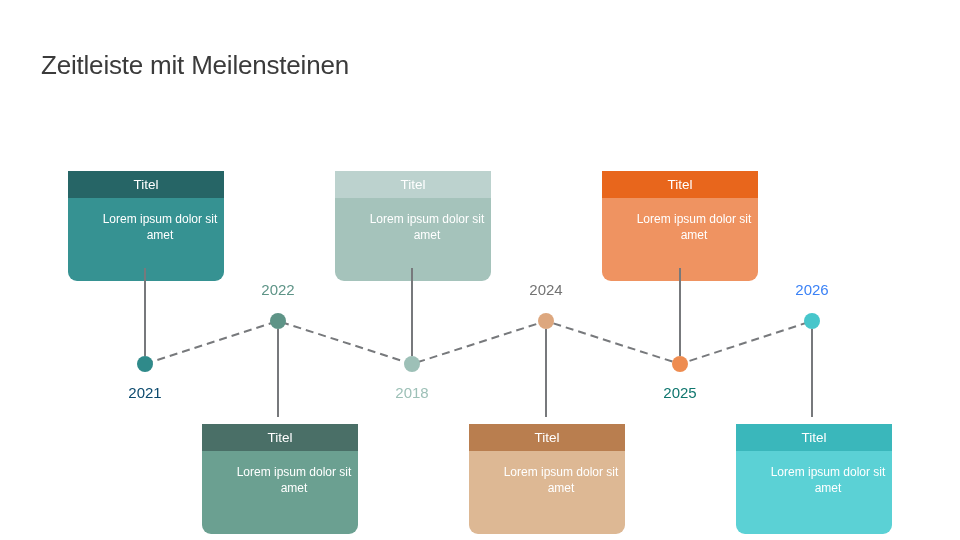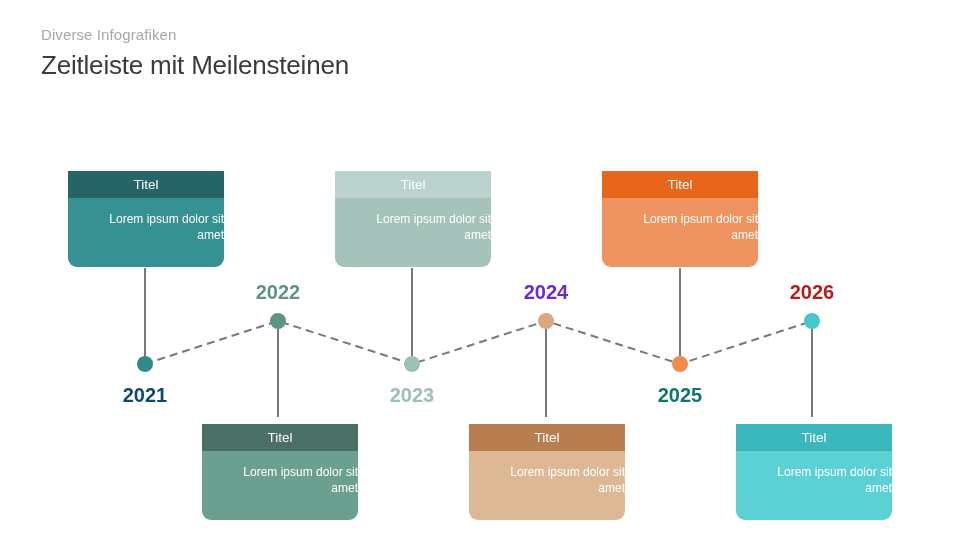--- a/index.html
+++ b/index.html
@@ -69,22 +69,22 @@
     box-sizing: border-box;
   }
   .card-header {
     height: 27px;
     line-height: 27px;
     text-align: center;
     font-size: 13.5px;
     color: #ffffff;
   }
   .card-body {
-    height: 69px;
-    text-align: right;
+    height: 83px;
+    text-align: center;
     font-size: 12px;
     line-height: 16px;
     color: #ffffff;
     padding-top: 13px;
     box-sizing: border-box;
     padding-left: 28px;
   }
 
   
   .stem {
@@ -93,33 +93,32 @@
     background: #77797c;
   }
   .dot {
     position: absolute;
     width: 16px;
     height: 16px;
     border-radius: 50%;
   }
   .year {
     position: absolute;
-    font-size: 20px;
-    font-weight: bold;
+    font-size: 15px;
+    font-weight: normal;
     text-align: center;
     width: 90px;
     white-space: nowrap;
   }
 </style>
 </head>
 <body>
 
 <div id="slide">
 
-  <div class="kicker">Diverse Infografiken</div>
   <div class="title">Zeitleiste mit Meilensteinen</div>
 
   <div class="stage">
     <svg class="connector-svg" viewBox="0 0 960 540" xmlns="http://www.w3.org/2000/svg">
       <polyline id="connector-path" fill="none" points="145,332 278,289 412,332 546,289 680,332 812,289" stroke="#77797c" stroke-width="2" stroke-dasharray="8,5"></polyline>
     </svg>
     <div id="milestone-layer">
         <div class="card" style="left: 68px; top: 139px;">
           <div class="card-header" style="background: rgb(38, 101, 102);">Titel</div>
           <div class="card-body" style="background: rgb(54, 146, 146);">Lorem ipsum dolor sit amet</div>
@@ -133,38 +132,38 @@
         </div>
         <div class="stem" style="left: 277.2px; top: 297px; height: 88px; background: rgb(119, 121, 124);"></div>
         <div class="dot" style="left: 270px; top: 281px; background: rgb(94, 148, 135);"></div>
         <div class="year" style="left: 233px; top: 249px; color: rgb(94, 148, 135);">2022</div>
         <div class="card" style="left: 335px; top: 139px;">
           <div class="card-header" style="background: rgb(188, 210, 206);">Titel</div>
           <div class="card-body" style="background: rgb(165, 195, 187);">Lorem ipsum dolor sit amet</div>
         </div>
         <div class="stem" style="left: 411.2px; top: 236px; height: 88px; background: rgb(119, 121, 124);"></div>
         <div class="dot" style="left: 404px; top: 324px; background: rgb(157, 192, 183);"></div>
-        <div class="year" style="left: 367px; top: 352px; color: rgb(157, 192, 183);">2023</div>
+        <div class="year" style="left: 367px; top: 352px; color: rgb(157, 192, 183);">2018</div>
         <div class="card" style="left: 469px; top: 392px;">
           <div class="card-header" style="background: rgb(185, 126, 79);">Titel</div>
           <div class="card-body" style="background: rgb(221, 184, 148);">Lorem ipsum dolor sit amet</div>
         </div>
         <div class="stem" style="left: 545.2px; top: 297px; height: 88px; background: rgb(119, 121, 124);"></div>
         <div class="dot" style="left: 538px; top: 281px; background: rgb(221, 167, 126);"></div>
-        <div class="year" style="left: 501px; top: 249px; color: #6d28d9;">2024</div>
+        <div class="year" style="left: 501px; top: 249px; color: #737373;">2024</div>
         <div class="card" style="left: 602px; top: 139px;">
           <div class="card-header" style="background: rgb(232, 102, 28);">Titel</div>
           <div class="card-body" style="background: rgb(239, 147, 97);">Lorem ipsum dolor sit amet</div>
         </div>
         <div class="stem" style="left: 679.2px; top: 236px; height: 88px; background: rgb(119, 121, 124);"></div>
         <div class="dot" style="left: 672px; top: 324px; background: rgb(238, 140, 80);"></div>
         <div class="year" style="left: 635px; top: 352px; color: #0f766e;">2025</div>
         <div class="card" style="left: 736px; top: 392px;">
           <div class="card-header" style="background: rgb(58, 183, 187);">Titel</div>
           <div class="card-body" style="background: rgb(91, 209, 213);">Lorem ipsum dolor sit amet</div>
         </div>
         <div class="stem" style="left: 811.2px; top: 297px; height: 88px; background: rgb(119, 121, 124);"></div>
         <div class="dot" style="left: 804px; top: 281px; background: rgb(71, 198, 203);"></div>
-        <div class="year" style="left: 767px; top: 249px; color: #b91c1c;">2026</div>
+        <div class="year" style="left: 767px; top: 249px; color: #3b82f6;">2026</div>
       </div>
   </div>
 
 </div>
 
 </body></html>

